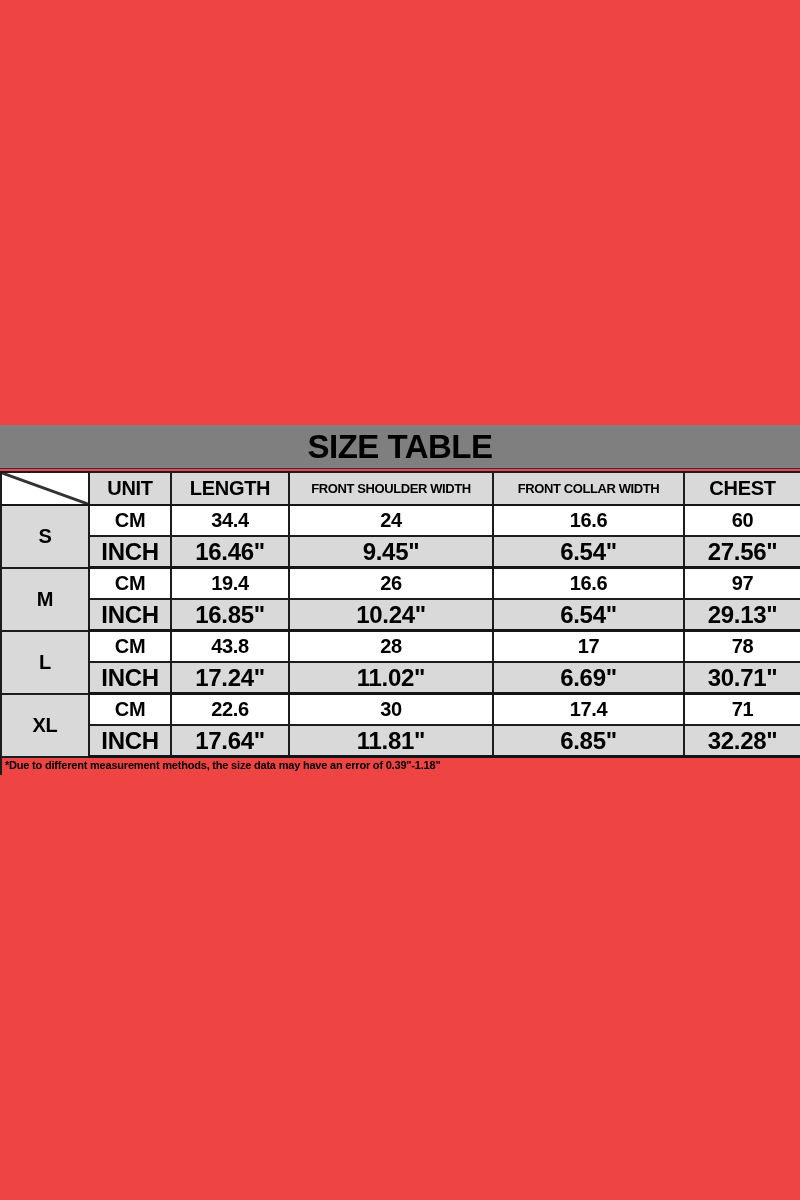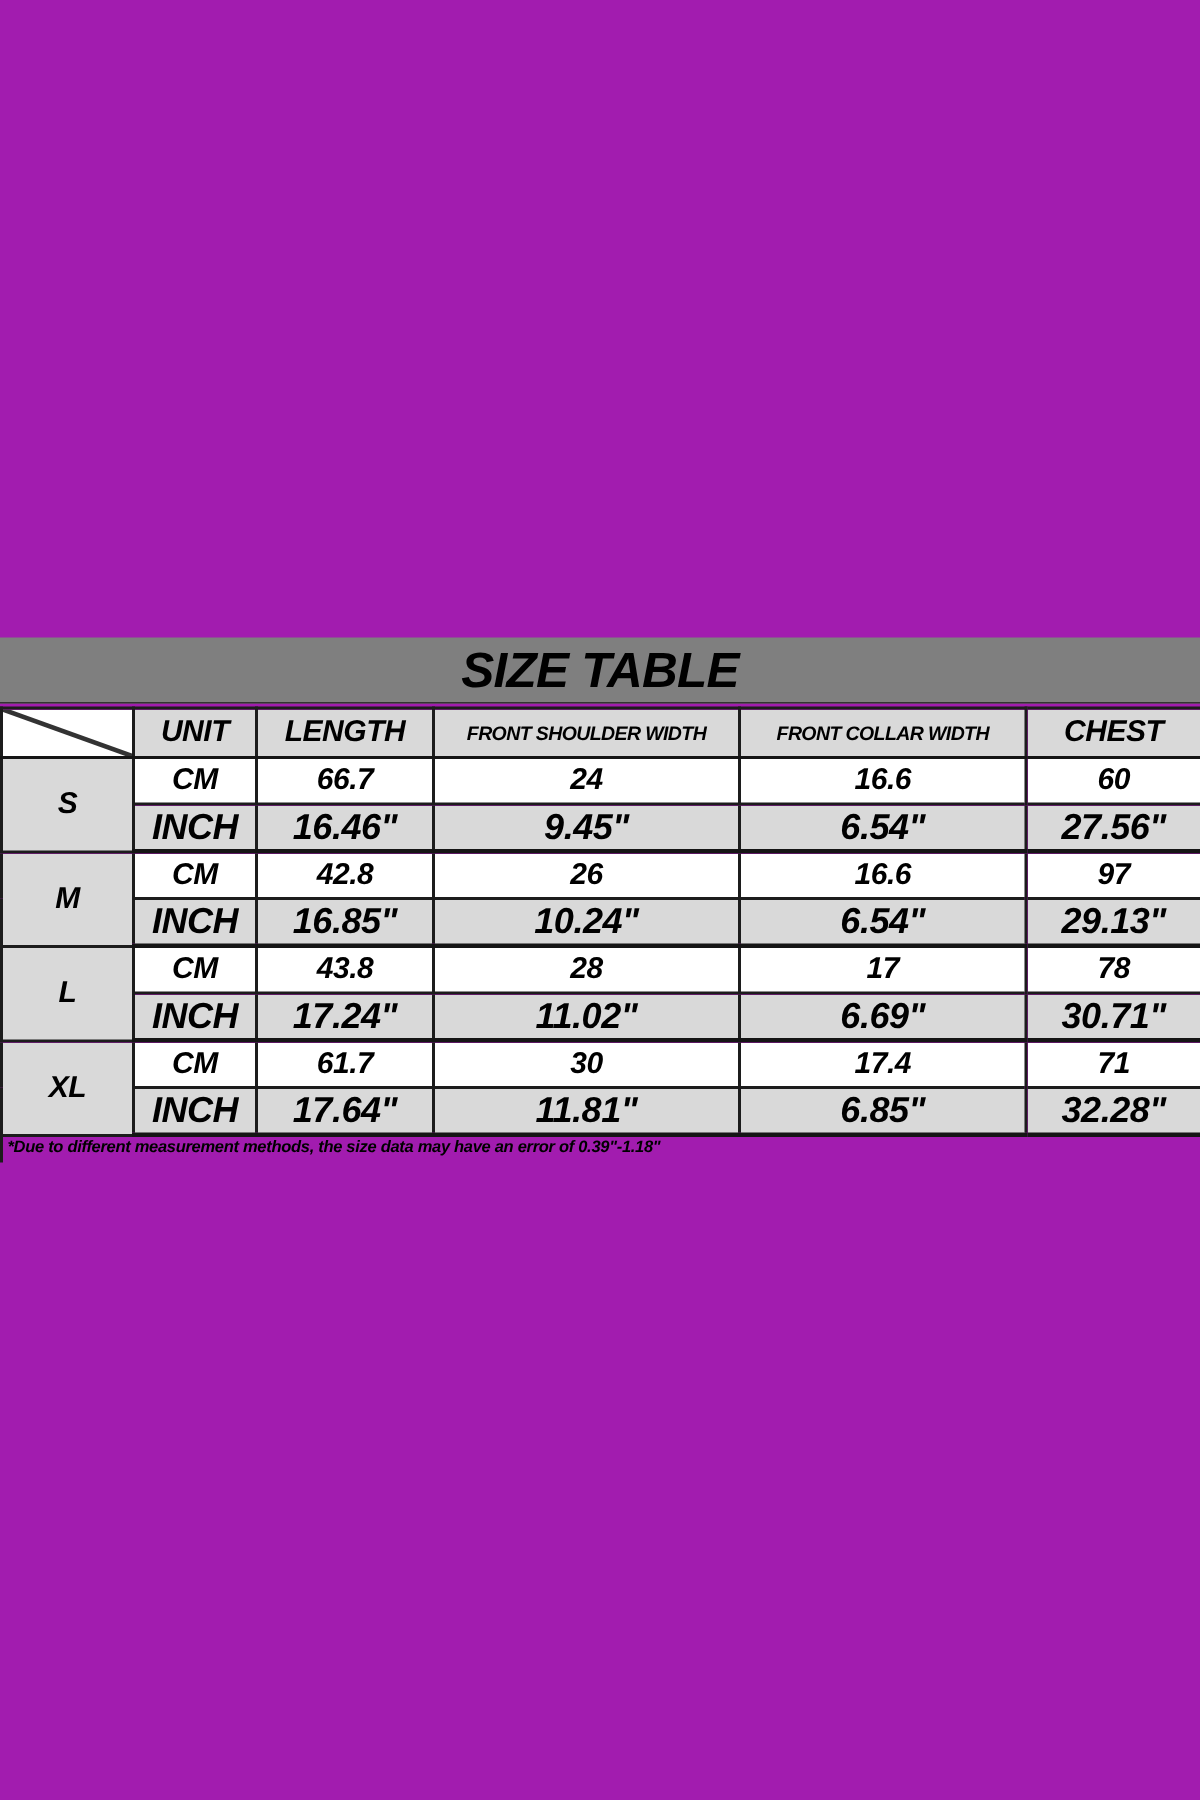--- a/index.html
+++ b/index.html
@@ -2,21 +2,21 @@
 <html><head>
 <meta charset="utf-8">
 <style>
   html, body { margin: 0; padding: 0; }
   body {
     width: 800px; height: 1200px;
     background: #ffffff;
     font-family: "Liberation Sans", "DejaVu Sans", sans-serif;
     color: #000000;
   }
-  .page { position: relative; width: 800px; height: 1200px; background: #a21caf; overflow: hidden; font-style: italic; }
+  .page { position: relative; width: 800px; height: 1200px; background: #ef4444; overflow: hidden; }
   .table-area { position: absolute; top: 425px; left: 0; width: 800px; }
 
   .title-bar {
     width: 800px; height: 43px;
     background: #7f7f7f;
     border-bottom: 1px solid #333333;
     display: flex; align-items: center; justify-content: center;
     font-size: 33px; font-weight: 700; letter-spacing: -0.5px;
     color: #000000;
     margin-bottom: 2px;
@@ -89,37 +89,37 @@
           <th>UNIT</th>
           <th>LENGTH</th>
           <th class="long-head">FRONT SHOULDER WIDTH</th>
           <th class="long-head">FRONT COLLAR WIDTH</th>
           <th>CHEST</th>
         </tr>
 
         <tr class="cm-row">
           <td class="size-cell" rowspan="2">S</td>
           <td class="unit-cell">CM</td>
-          <td>66.7</td>
+          <td>34.4</td>
           <td>24</td>
           <td>16.6</td>
           <td>60</td>
         </tr>
         <tr class="inch-row">
           <td class="unit-cell">INCH</td>
           <td>16.46"</td>
           <td>9.45"</td>
           <td>6.54"</td>
           <td>27.56"</td>
         </tr>
 
         <tr class="cm-row">
           <td class="size-cell" rowspan="2">M</td>
           <td class="unit-cell">CM</td>
-          <td>42.8</td>
+          <td>19.4</td>
           <td>26</td>
           <td>16.6</td>
           <td>97</td>
         </tr>
         <tr class="inch-row">
           <td class="unit-cell">INCH</td>
           <td>16.85"</td>
           <td>10.24"</td>
           <td>6.54"</td>
           <td>29.13"</td>
@@ -137,21 +137,21 @@
           <td class="unit-cell">INCH</td>
           <td>17.24"</td>
           <td>11.02"</td>
           <td>6.69"</td>
           <td>30.71"</td>
         </tr>
 
         <tr class="cm-row">
           <td class="size-cell" rowspan="2">XL</td>
           <td class="unit-cell">CM</td>
-          <td>61.7</td>
+          <td>22.6</td>
           <td>30</td>
           <td>17.4</td>
           <td>71</td>
         </tr>
         <tr class="inch-row">
           <td class="unit-cell">INCH</td>
           <td>17.64"</td>
           <td>11.81"</td>
           <td>6.85"</td>
           <td>32.28"</td>

